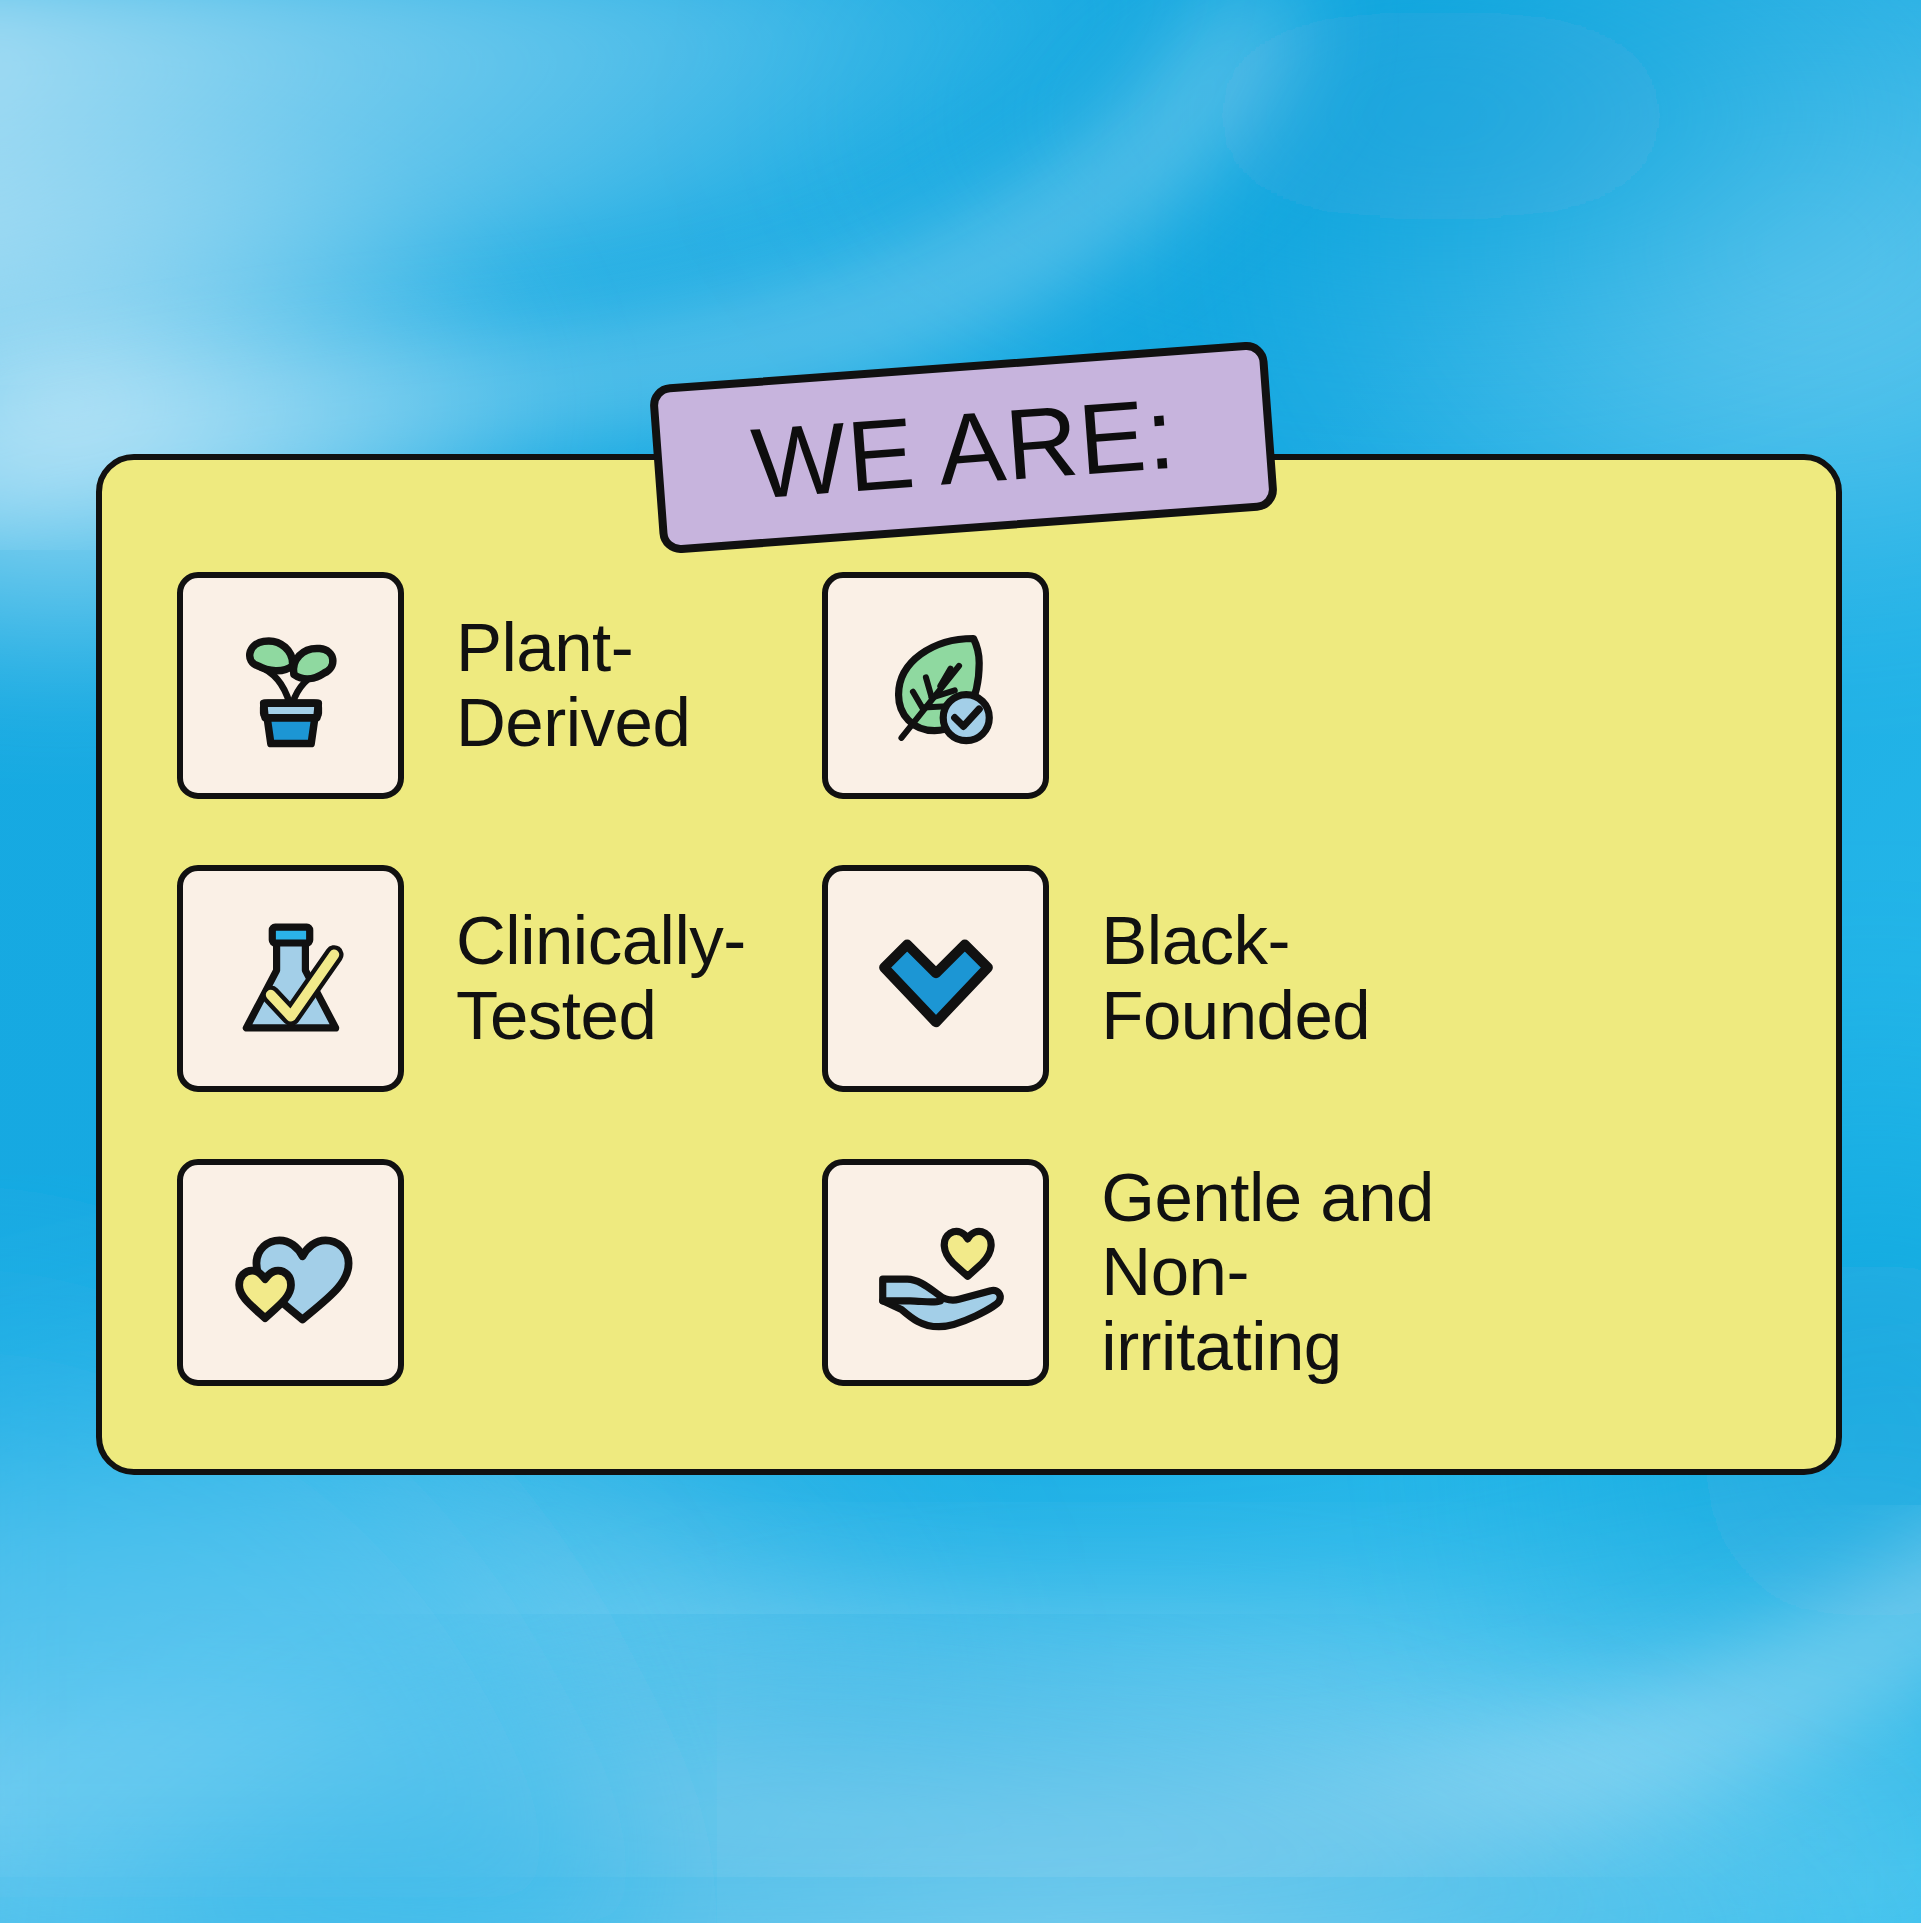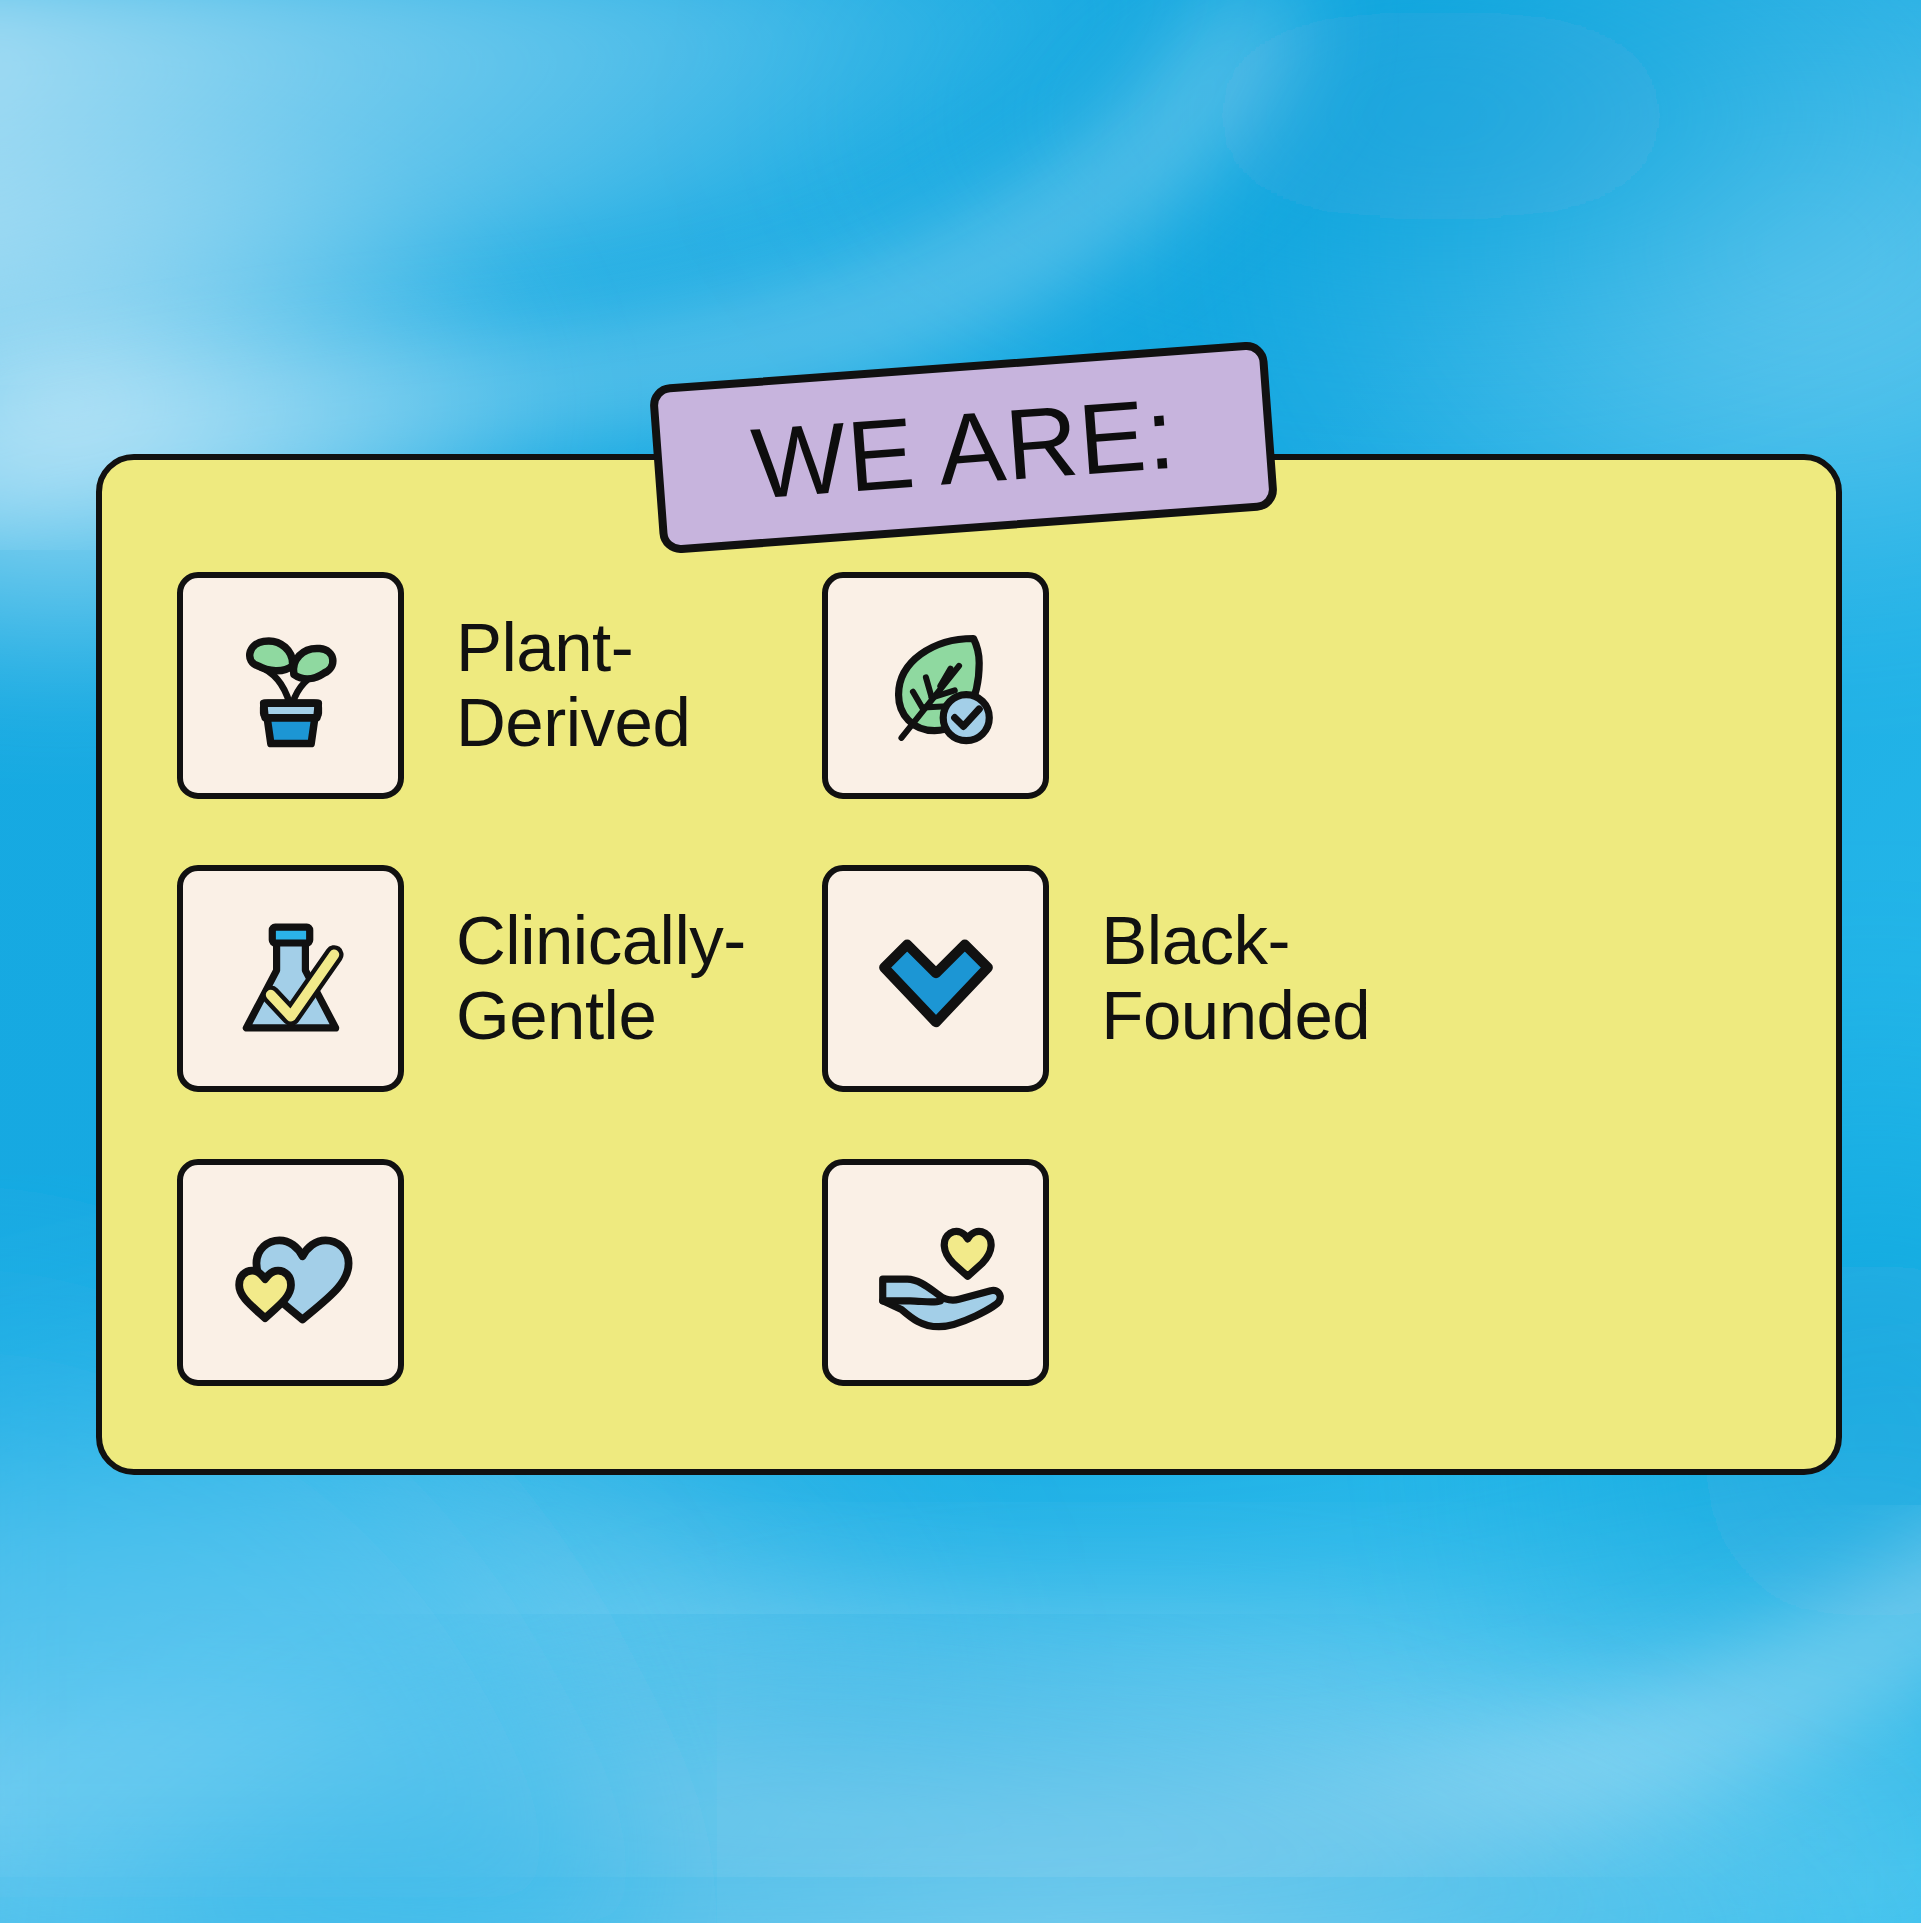--- a/index.html
+++ b/index.html
@@ -197,21 +197,21 @@
       <svg viewBox="0 0 100 100">
         <g stroke="#111" stroke-width="5" stroke-linecap="round" stroke-linejoin="round">
           <path d="M40 24 L 40 44 L 19 84 L 81 84 L 60 44 L 60 24 Z" fill="#a3cfe8"></path>
           <rect x="37" y="14" width="26" height="11" rx="2" fill="#2bb3e8"></rect>
           <path d="M36 61 L 50 76 L 80 33" fill="none" stroke="#111" stroke-width="13"></path>
           <path d="M36 61 L 50 76 L 80 33" fill="none" stroke="#f2ea8a" stroke-width="7"></path>
         </g>
       </svg>
     </div>
     <div class="feature-label">Clinically-
-Gentle</div>
+Tested</div>
   </div>
 
   <div class="feature">
     <div class="icon-box">
       <svg viewBox="0 0 100 100">
         <path d="M14 42 L 30 26 L 50 46 L 70 26 L 86 42 L 50 80 Z" fill="#1c96d4" stroke="#111" stroke-width="7" stroke-linejoin="round"></path>
       </svg>
     </div>
     <div class="feature-label">Black-Founded</div>
   </div>
@@ -230,16 +230,18 @@
   <div class="feature">
     <div class="icon-box">
       <svg viewBox="0 0 100 100">
         <g stroke="#111" stroke-width="5" stroke-linejoin="round" stroke-linecap="round">
           <path d="M62 44 C 54 36, 54 27, 60 23 C 65 20, 70 23, 72 27 C 74 23, 79 20, 84 23 C 90 27, 90 36, 82 44 L 72 53 Z" fill="#f2ea8a"></path>
           <path d="M13 55 L 30 55 C 38 55, 45 61, 52 66 C 57 70, 62 70, 66 69 L 88 63 C 93 62, 96 66, 94 70 C 92 74, 66 88, 52 88 C 40 88, 33 82, 26 76 L 13 70 Z" fill="#a3cfe8"></path>
           <path d="M13 70 L 32 70 C 40 70, 48 72, 53 70" fill="none"></path>
         </g>
       </svg>
     </div>
+    <div class="feature-label">Gentle and
+Non-irritating</div>
   </div>
 
 </div>
 
 
 </body></html>

